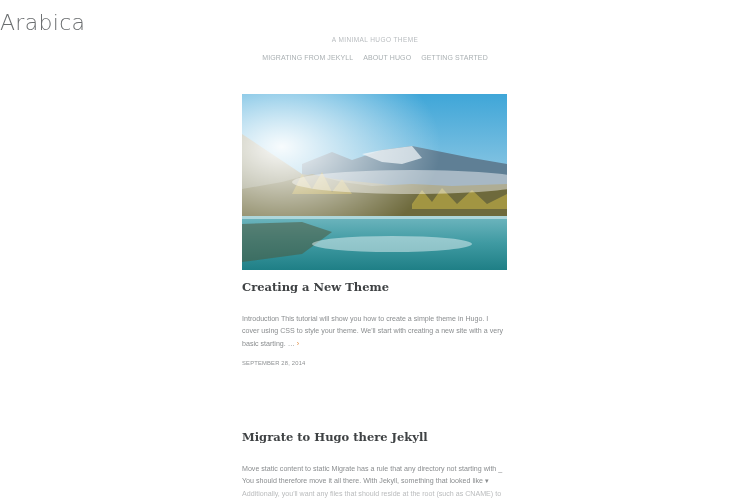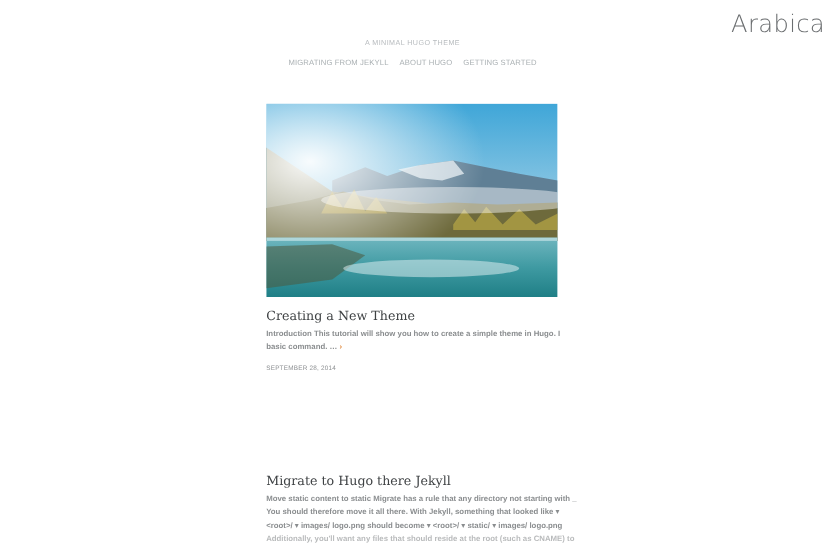--- a/index.html
+++ b/index.html
@@ -1,34 +1,34 @@
 <!DOCTYPE html>
 <html><head>
   <meta charset="utf-8">
   <style>
     * { box-sizing: border-box; margin: 0; padding: 0; }
     html, body { width: 750px; height: 500px; overflow: hidden; background: #ffffff; }
     body { font-family: "Liberation Sans", "DejaVu Sans", sans-serif; color: #888; position: relative; }
 
     .site-header { position: absolute; top: 0; left: 0; width: 750px; text-align: center; }
-    .site-title { position: absolute; top: 10px; left: 0; width: 750px; text-align: right;
+    .site-title { position: absolute; top: 10px; left: 0; width: 750px; text-align: left;
       font-family: "DejaVu Sans", sans-serif; font-weight: 200; font-size: 22px; color: #6b6e70; letter-spacing: 0.3px; }
     .site-tagline { position: absolute; top: 36px; left: 0; width: 750px; text-align: center;
       font-size: 6.5px; color: #b8bcbf; letter-spacing: 0.4px; text-transform: uppercase; }
     .site-nav { position: absolute; top: 54px; left: 0; width: 750px; text-align: center; font-size: 0; }
     .site-nav a { display: inline-block; font-size: 7px; color: #aab0b3; text-decoration: none;
       text-transform: uppercase; letter-spacing: 0.1px; margin: 0 5px; }
 
     .post { position: absolute; left: 242px; width: 266px; }
     .post-image { position: absolute; left: 242px; top: 94px; width: 265px; height: 176px; overflow: hidden; }
     .post-image svg { display: block; width: 100%; height: 100%; }
 
-    .post-title { font-family: "DejaVu Serif", serif; font-weight: normal; font-size: 11.5px; color: #3f4244;
+    .post-title { font-family: "DejaVu Serif", serif; font-weight: bold; font-size: 11.5px; color: #3f4244;
       line-height: 16px; text-decoration: none; display: block; }
-    .post-summary { font-size: 7.1px; line-height: 12.4px; color: #8a8d8f; margin-top: 2px; font-weight: bold; }
+    .post-summary { font-size: 7.1px; line-height: 12.4px; color: #8a8d8f; margin-top: 18px; }
     .post-summary .line { display: block; white-space: nowrap; }
     .more-link { color: #e08a3e; text-decoration: none; }
     .post-date { font-size: 5.8px; color: #8f9294; text-transform: uppercase; letter-spacing: 0.2px; margin-top: 10px; }
 
     .post-1 { top: 279px; }
     .post-2 { top: 429px; }
     .cut { opacity: 0.6; }
   </style>
 </head>
 <body>
@@ -74,26 +74,26 @@
     <path d="M0 130 L60 128 L90 138 L60 160 L0 168 Z" fill="#4d5a3e" opacity="0.55"></path>
     <ellipse cx="150" cy="150" rx="80" ry="8" fill="#e8f4f6" opacity="0.5"></ellipse>
     <rect x="0" y="122" width="265" height="3" fill="#d8ecef" opacity="0.6"></rect>
   </svg>
 </a>
 
 <article class="post post-1">
   <a href="#" class="post-title">Creating a New Theme</a>
   <div class="post-summary">
     <span class="line">Introduction This tutorial will show you how to create a simple theme in Hugo. I</span>
-    <span class="line"><span>basic command. … </span><a href="#" class="more-link">›</a></span>
+    <span class="line">cover using CSS to style your theme. We'll start with creating a new site with a very</span>
+    <span class="line"><span>basic starting. … </span><a href="#" class="more-link">›</a></span>
   </div>
   <div class="post-date">SEPTEMBER 28, 2014</div>
 </article>
 
 <article class="post post-2">
   <a href="#" class="post-title">Migrate to Hugo there Jekyll</a>
   <div class="post-summary">
     <span class="line">Move static content to static Migrate has a rule that any directory not starting with _</span>
     <span class="line">You should therefore move it all there. With Jekyll, something that looked like ▾</span>
-    <span class="line">&lt;root&gt;/ ▾ images/ logo.png should become ▾ &lt;root&gt;/ ▾ static/ ▾ images/ logo.png</span>
     <span class="line cut">Additionally, you'll want any files that should reside at the root (such as CNAME) to</span>
   </div>
 </article>
 
 </body></html>

